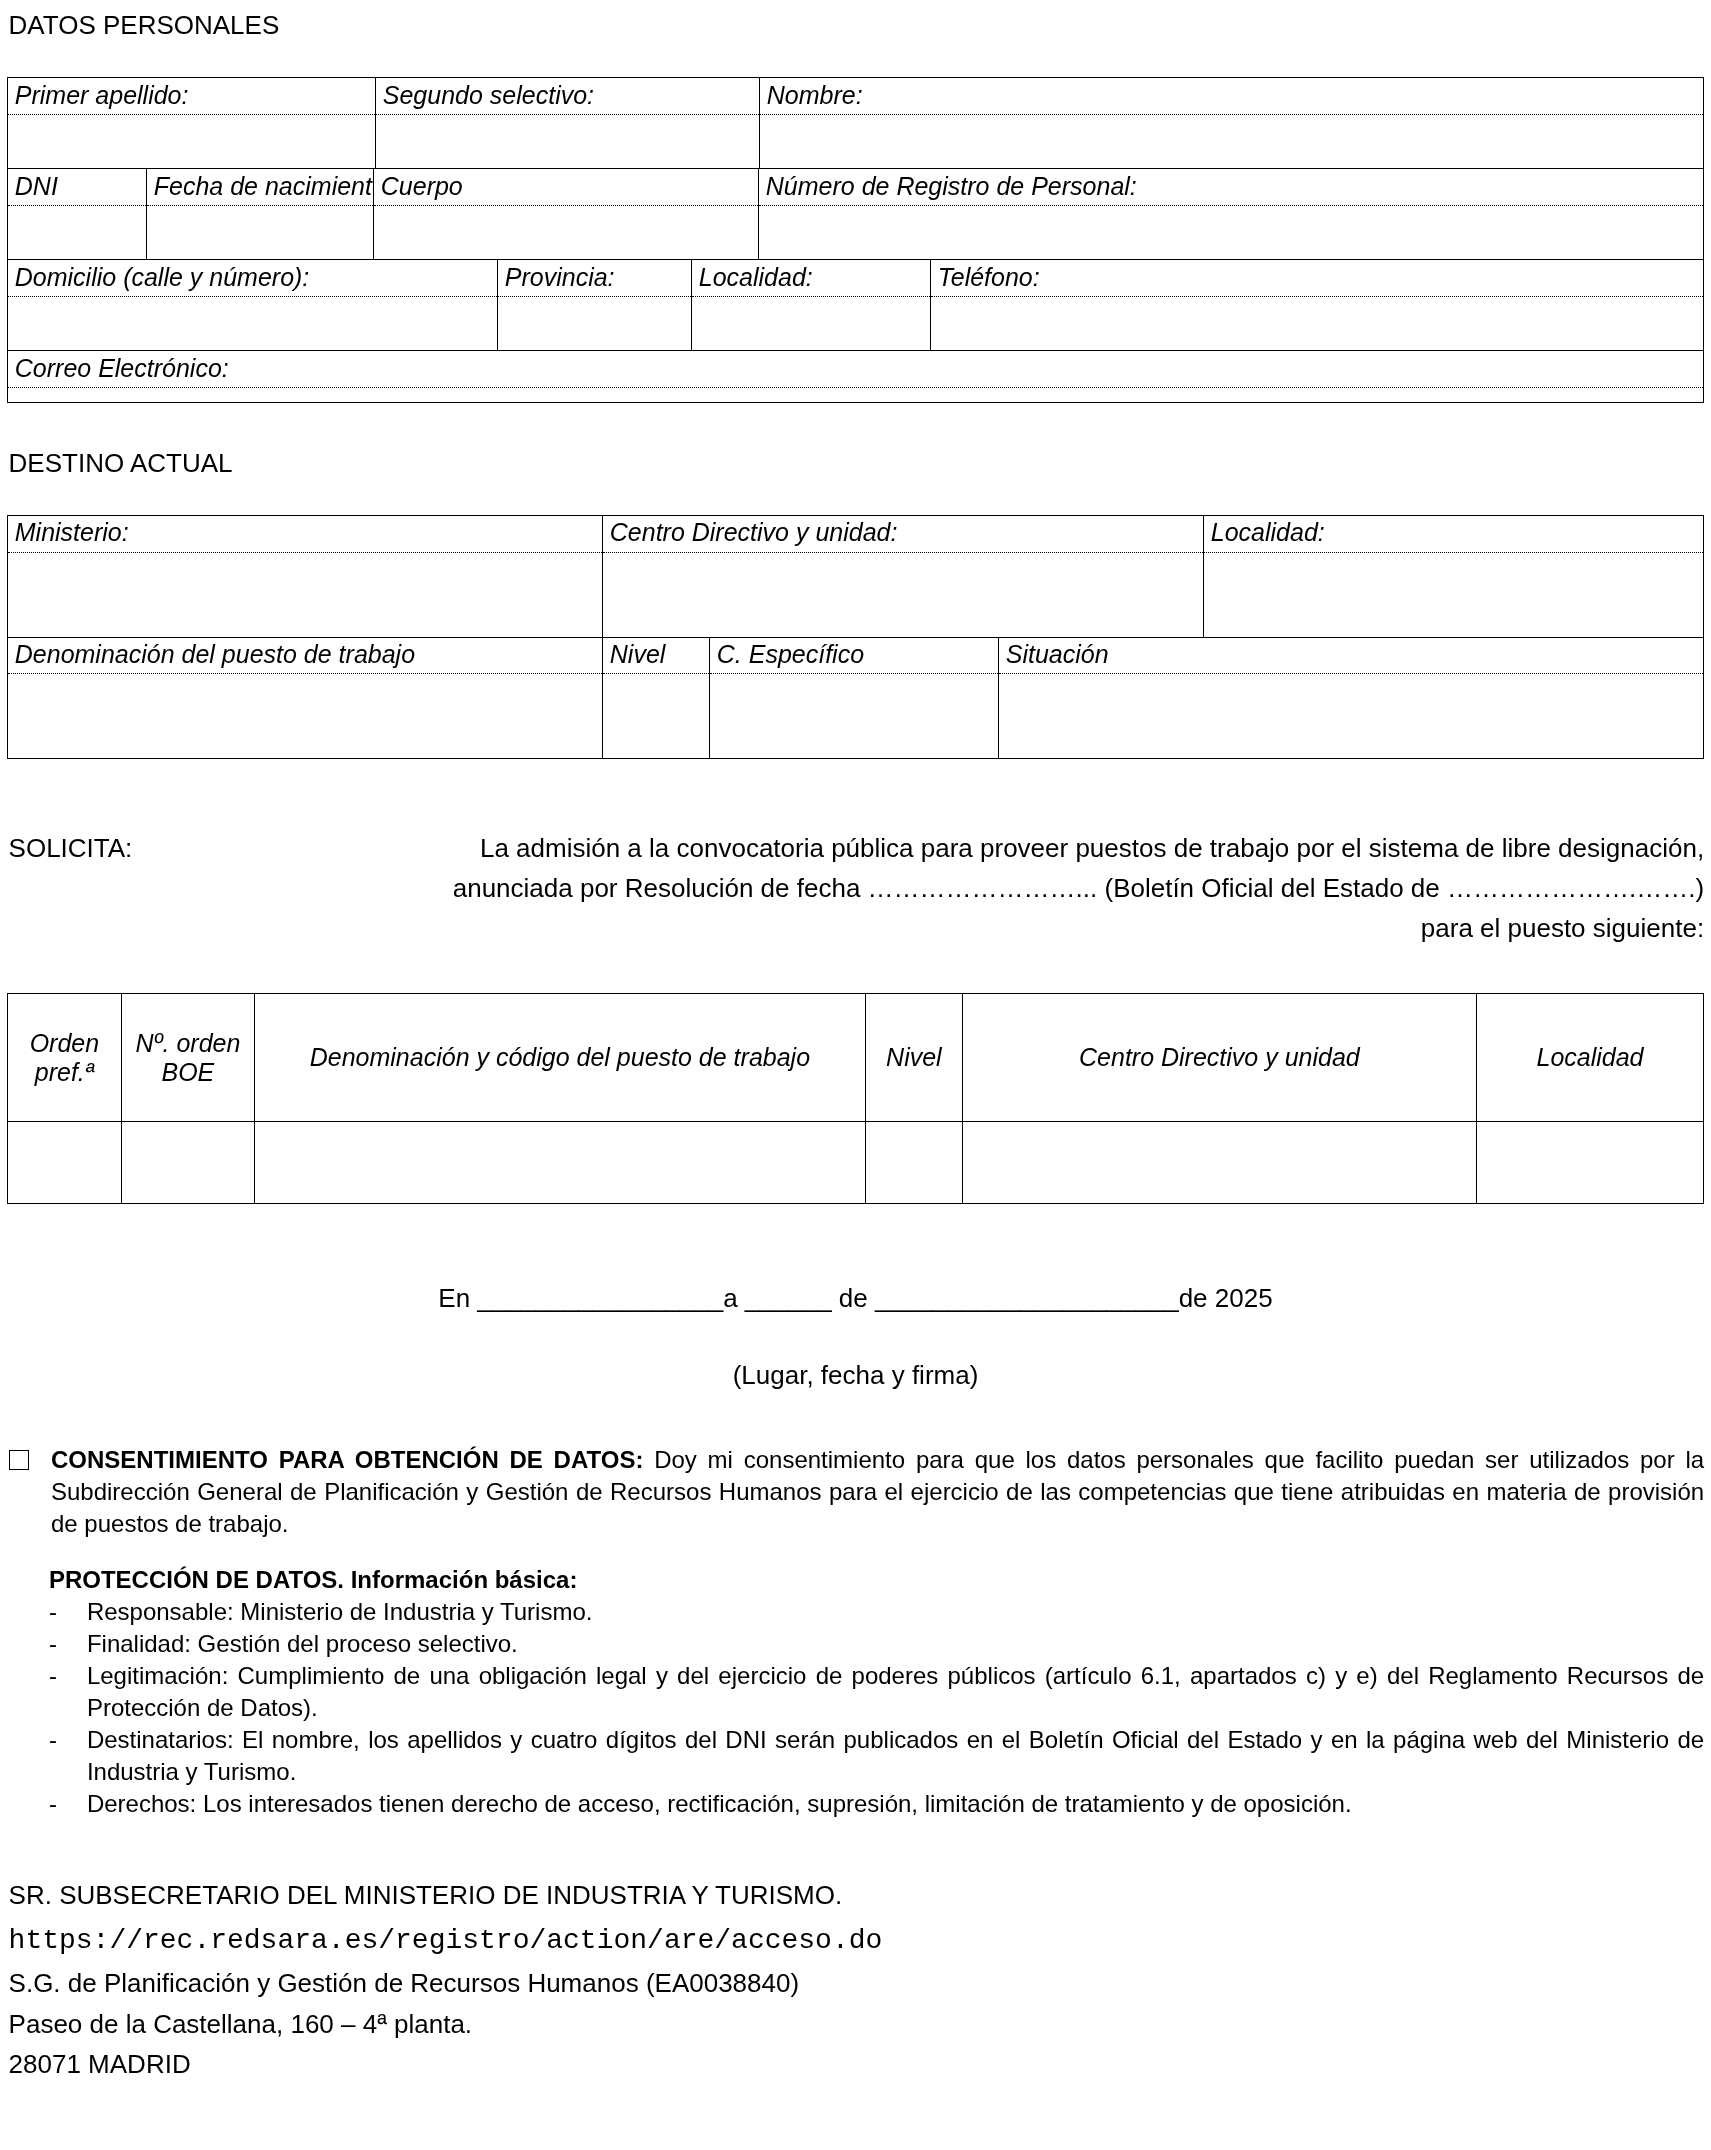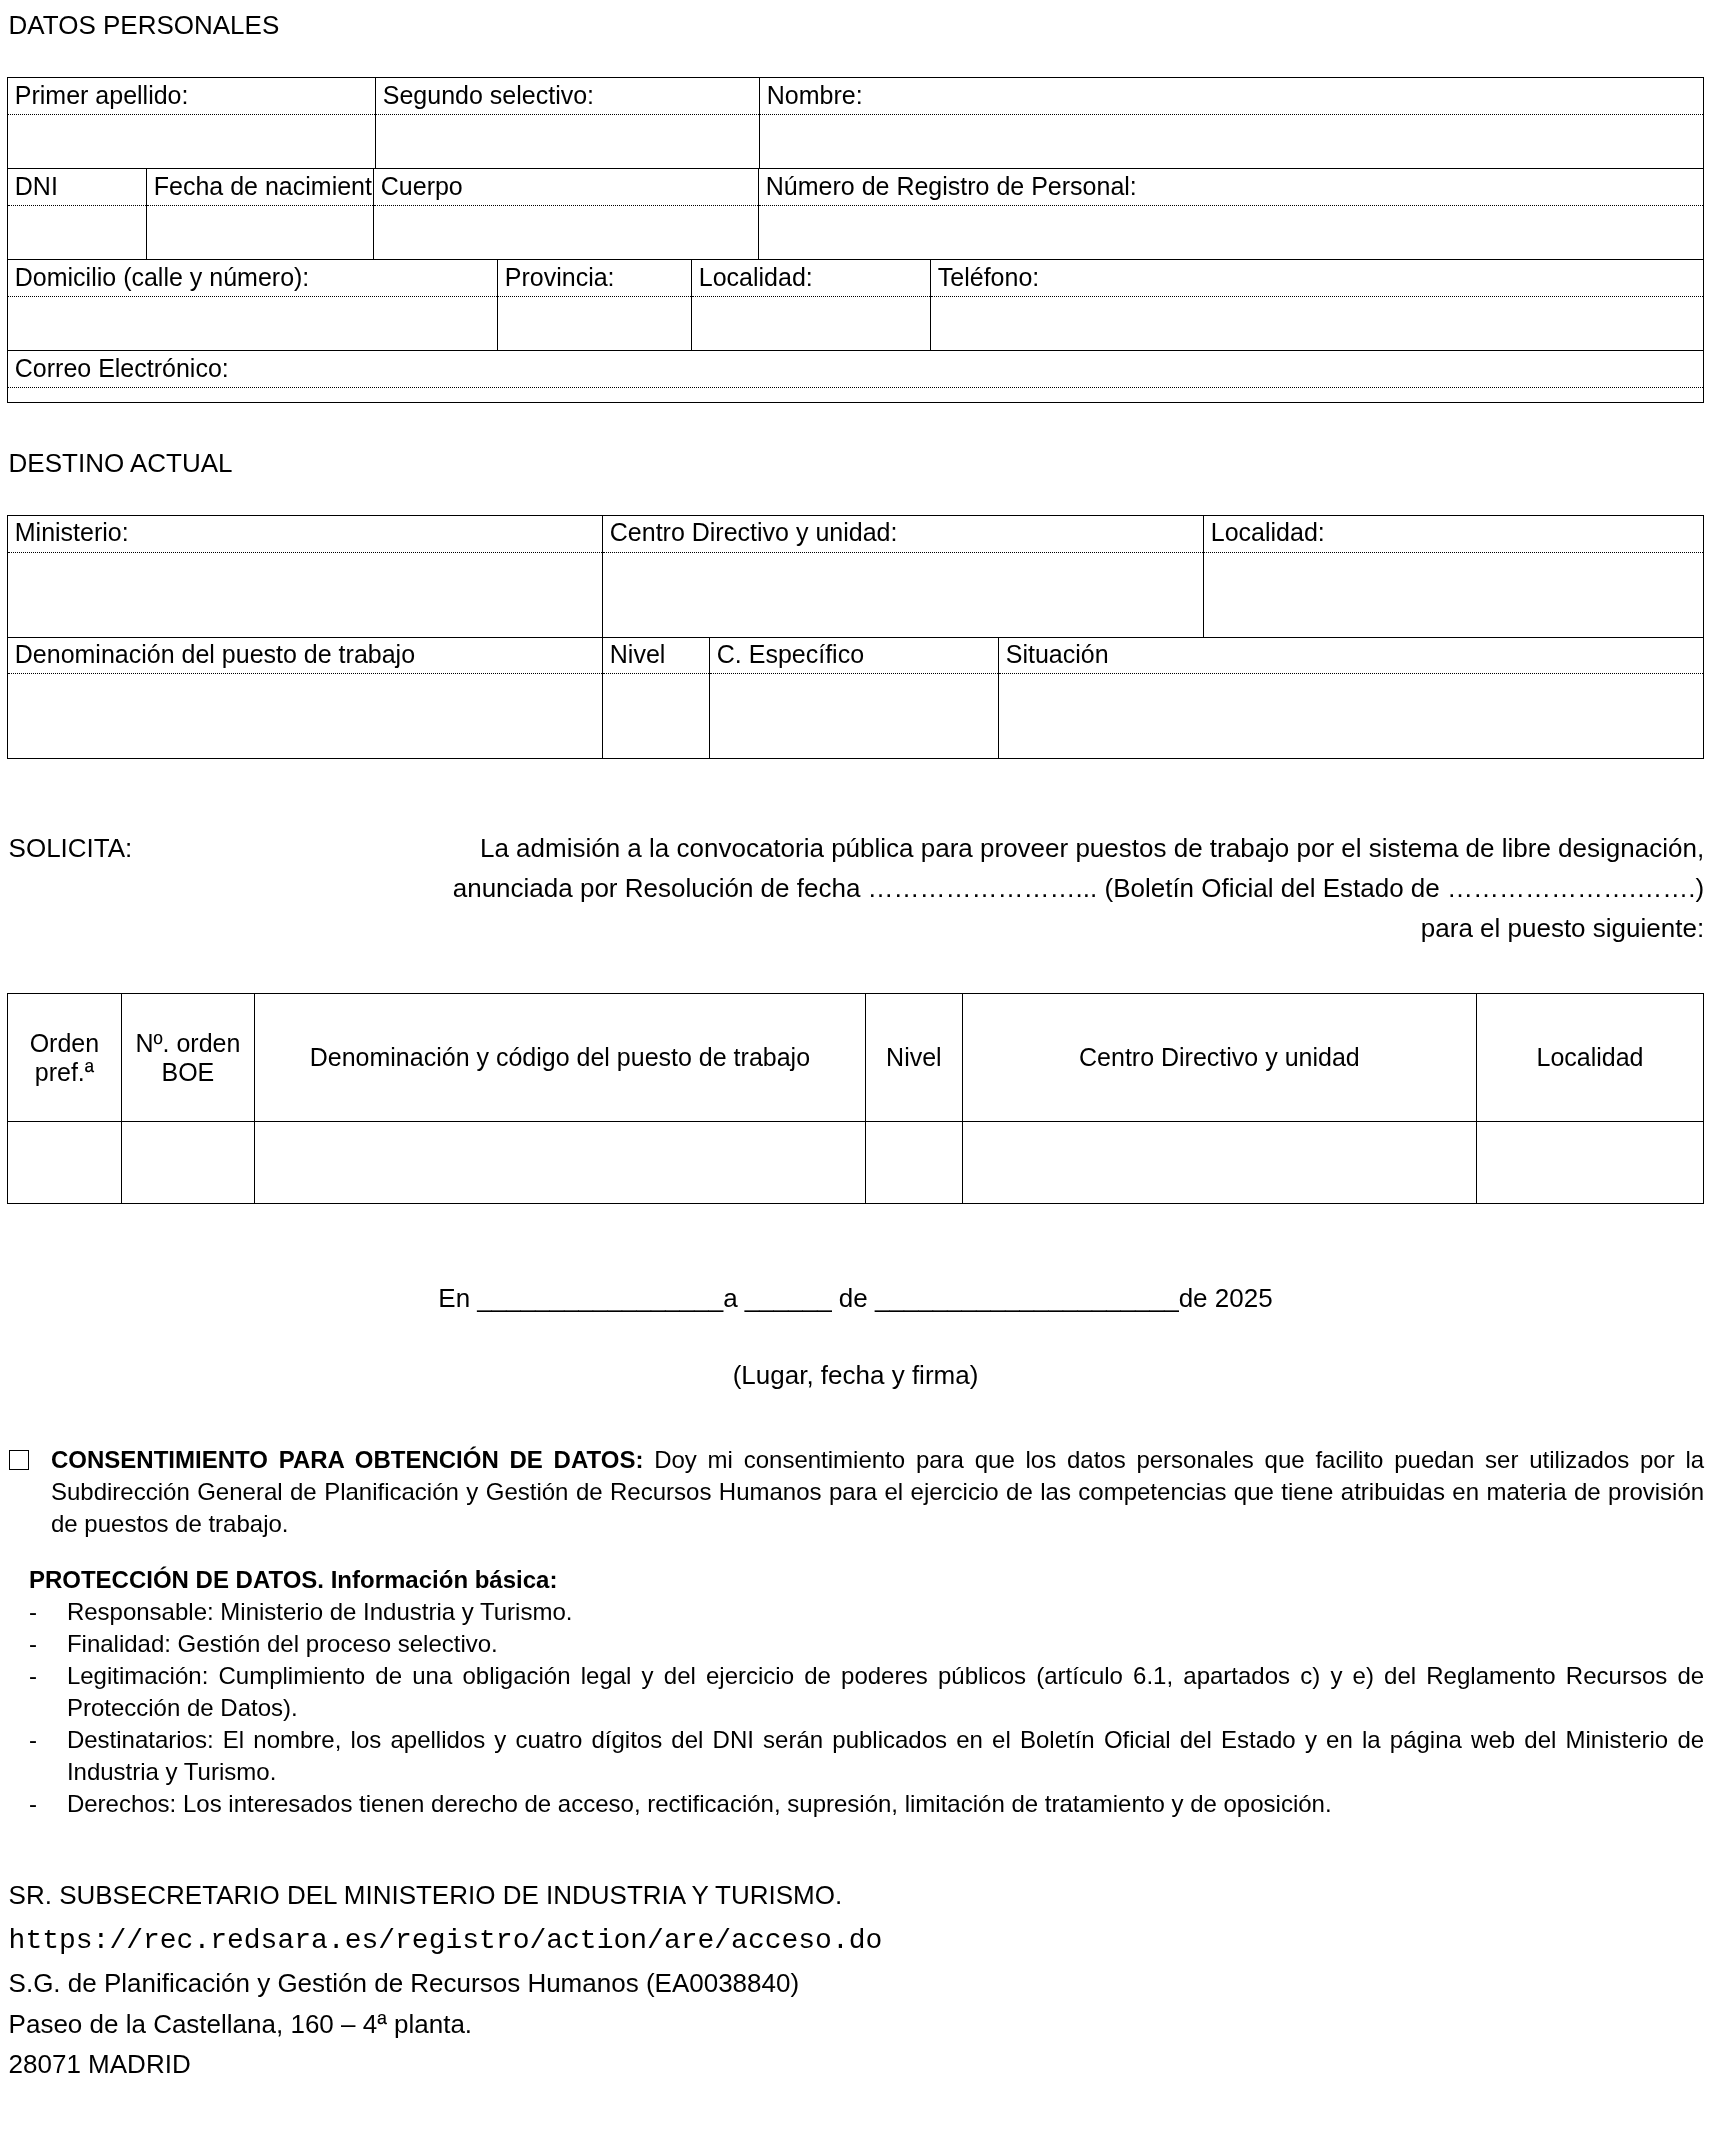--- a/index.html
+++ b/index.html
@@ -17,21 +17,21 @@
   .section-title {
     font-weight: normal;
     font-size: 26px;
     margin: 0 0 36px 1.7px;
   }
 
   
   .ftable { border: 1.7px solid #000; }
   .frow { display: flex; border-bottom: 1.7px solid #000; }
   .frow:last-child { border-bottom: none; }
-  .fcell { border-right: 1.7px solid #000; box-sizing: border-box; min-width: 0; }
+  .fcell { border-right: 1.7px solid #000; box-sizing: border-box; min-width: 0; font-style: italic; }
   .fcell:last-child { border-right: none; }
   .flabel {
     padding: 2.6px 6.9px 4.3px 6.9px;
     border-bottom: 1.7px dotted #000;
     white-space: nowrap;
     overflow: hidden;
   }
   .sp60 { height: 53px; }
   .sp16 { height: 13.8px; }
   .sp98 { height: 84px; }
@@ -71,21 +71,21 @@
   }
   .consent-body {
     flex: 1;
     margin-left: 21.5px;
     font-size: 24px;
     line-height: 32px;
     text-align: justify;
   }
   .consent-body .b { font-weight: bold; }
 
-  .proteccion { margin-left: 22px; font-size: 24px; line-height: 32px; }
+  .proteccion { margin-left: 42px; font-size: 24px; line-height: 32px; }
   .proteccion-title { font-weight: bold; margin-top: 24px; }
   .pd-item { display: flex; }
   .pd-dash { flex: 0 0 38px; }
   .pd-text { flex: 1; text-align: justify; }
 
   .footer { margin-top: 60px; padding-left: 1.7px; }
   .footer-destinatario { font-size: 26px; margin-bottom: 13.8px; }
   .footer-url { font-size: 28px; margin-bottom: 12px; font-family: Liberation Mono, monospace; }
   .footer-line { font-size: 26px; margin-bottom: 9.5px; }
 </style>

